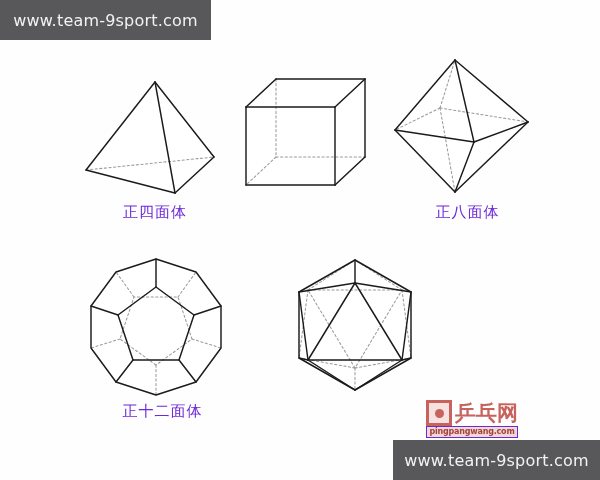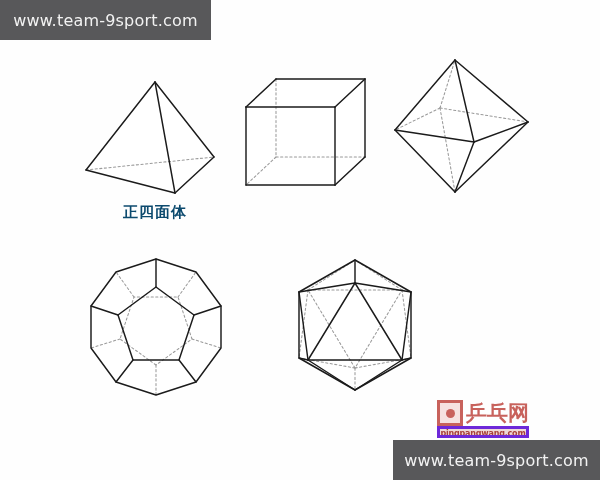--- a/index.html
+++ b/index.html
@@ -49,23 +49,23 @@
     position: absolute;
   }
   .figure svg {
     display: block;
   }
   .fig-label {
     position: absolute;
     width: 100%;
     text-align: center;
     font-family: "DejaVu Sans", "Liberation Sans", sans-serif;
-    font-weight: bold;
+    font-weight: normal;
     font-size: 15px;
-    color: #0c4a6e;
+    color: #6d28d9;
     letter-spacing: 1px;
     white-space: nowrap;
   }
 
   
   #fig-tetrahedron { left: 55px;  top: 55px;  width: 200px; height: 175px; }
   #fig-hexahedron  { left: 225px; top: 55px;  width: 160px; height: 175px; }
   #fig-octahedron  { left: 385px; top: 55px;  width: 165px; height: 175px; }
   #fig-dodecahedron{ left: 70px;  top: 250px; width: 185px; height: 180px; }
   #fig-icosahedron { left: 275px; top: 250px; width: 175px; height: 180px; }
@@ -88,21 +88,21 @@
     stroke-width: 1.05;
     fill: none;
     stroke-dasharray: 2.2 2.4;
     stroke-linecap: round;
   }
   .face-fill { fill: #ffffff; }
 
   
   #site-logo {
     position: absolute;
-    left: 437px;
+    left: 426px;
     top: 398px;
     width: 92px;
     height: 42px;
   }
   #site-logo .logo-mark {
     position: absolute;
     left: 0;
     top: 0;
     width: 92px;
     height: 30px;
@@ -135,21 +135,21 @@
     letter-spacing: 0px;
     white-space: nowrap;
   }
   #site-logo .logo-url {
     position: absolute;
     left: 0;
     top: 28px;
     width: 92px;
     height: 12px;
     background: #efd9d7;
-    border: 3px solid #6d28d9;
+    border: 1px solid #6d28d9;
     box-sizing: border-box;
     color: #a8403a;
     font-family: "DejaVu Sans", "Liberation Sans", sans-serif;
     font-weight: bold;
     font-size: 8px;
     line-height: 10px;
     text-align: center;
     letter-spacing: -0.2px;
     white-space: nowrap;
     overflow: hidden;
@@ -215,20 +215,21 @@
     <line class="edge-visible" x1="89" y1="87" x2="143" y2="67"></line>
 
     <line class="edge-visible" x1="70" y1="5" x2="10" y2="75"></line>
     <line class="edge-visible" x1="70" y1="5" x2="143" y2="67"></line>
     <line class="edge-visible" x1="70" y1="137" x2="10" y2="75"></line>
     <line class="edge-visible" x1="70" y1="137" x2="143" y2="67"></line>
 
     <line class="edge-visible" x1="89" y1="87" x2="70" y2="5"></line>
     <line class="edge-visible" x1="89" y1="87" x2="70" y2="137"></line>
   </svg>
+  <div class="fig-label">正八面体</div>
 </div>
 
 <div class="figure" id="fig-dodecahedron">
   <svg width="185" height="150" viewBox="0 0 185 150">
 
     <polygon class="face-fill" points="86,9 126,22 151,56 151,98 126,132 86,145 46,132 21,98 21,56 46,22"></polygon>
 
     <polygon class="edge-hidden" points="86,115 50,89 64,47 108,47 122,89"></polygon>
 
     <line class="edge-hidden" x1="86" y1="115" x2="86" y2="145"></line>
@@ -240,20 +241,21 @@
     <polygon class="edge-visible" points="86,37 124,65 109,110 63,110 48,65"></polygon>
 
     <line class="edge-visible" x1="86" y1="37" x2="86" y2="9"></line>
     <line class="edge-visible" x1="124" y1="65" x2="151" y2="56"></line>
     <line class="edge-visible" x1="109" y1="110" x2="126" y2="132"></line>
     <line class="edge-visible" x1="63" y1="110" x2="46" y2="132"></line>
     <line class="edge-visible" x1="48" y1="65" x2="21" y2="56"></line>
 
     <polygon class="edge-visible" points="86,9 126,22 151,56 151,98 126,132 86,145 46,132 21,98 21,56 46,22"></polygon>
   </svg>
+  <div class="fig-label">正十二面体</div>
 </div>
 
 <div class="figure" id="fig-icosahedron">
   <svg width="175" height="150" viewBox="0 0 175 150">
 
     <polygon class="face-fill" points="80,10 136,42 136,108 80,140 24,108 24,42"></polygon>
 
     <polygon class="edge-hidden" points="80,118 33,40 127,40"></polygon>
     <line class="edge-hidden" x1="33" y1="40" x2="24" y2="42"></line>
     <line class="edge-hidden" x1="33" y1="40" x2="80" y2="10"></line>

